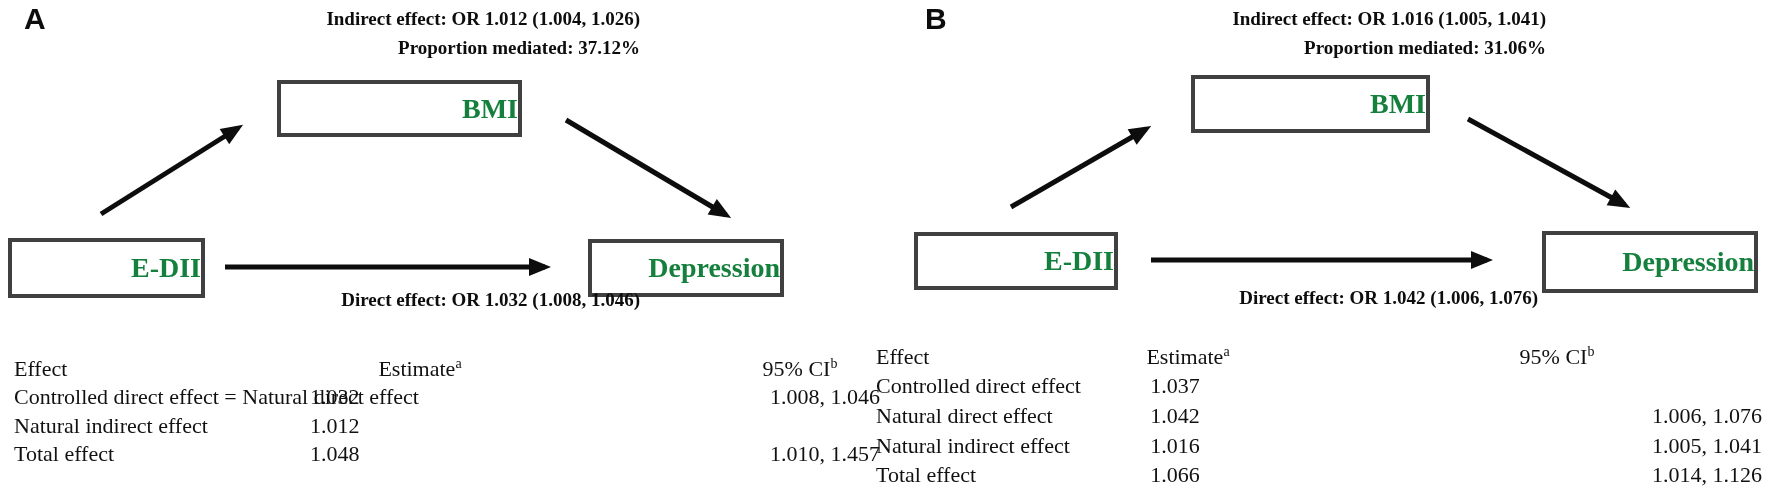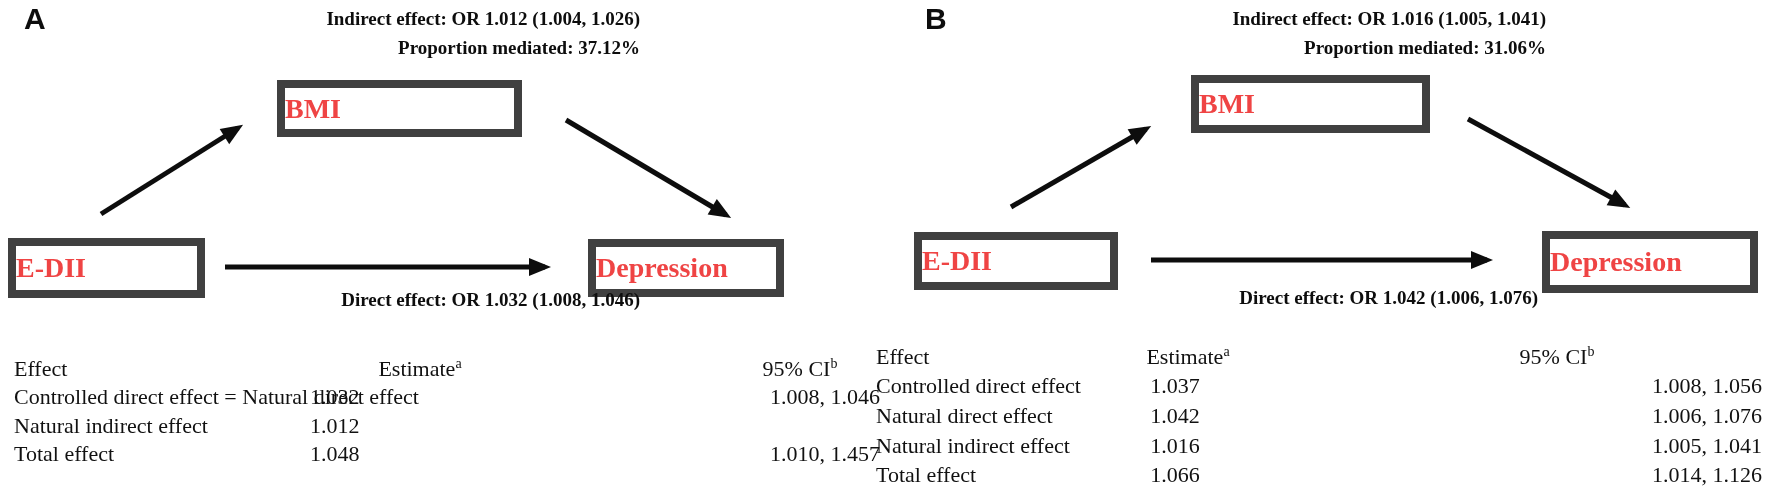--- a/index.html
+++ b/index.html
@@ -31,28 +31,28 @@
     width: 500px;
     text-align: right;
     font-weight: 700;
     font-size: 19px;
     line-height: 1.35;
     white-space: nowrap;
     color: #0d0d0d;
   }
   .node-box {
     position: absolute;
-    border: 8px solid #404040;
+    border: 4px solid #404040;
     background: #ffffff;
     display: flex;
     align-items: center;
-    justify-content: flex-start;
+    justify-content: flex-end;
     font-weight: 700;
     font-size: 28px;
-    color: #ef4444;
+    color: #15803d;
     box-sizing: border-box;
   }
   .trow { position: absolute; left: 0; width: 1772px; height: 28px; }
   .cell {
     position: absolute;
     white-space: nowrap;
     font-size: 22px;
     line-height: 28px;
     color: #111111;
   }
@@ -146,21 +146,20 @@
   <div class="ann" style="left:1038px; top:285px;">Direct effect: OR 1.042 (1.006, 1.076)</div>
 
   <div class="trow" style="top:343px;">
     <span class="cell pb-effect">Effect</span>
     <span class="cell pb-est-h"><span>Estimate</span><sup>a</sup></span>
     <span class="cell pb-ci-h"><span>95% CI</span><sup>b</sup></span>
   </div>
   <div class="trow" style="top:372px;text-decoration:underline;">
     <span class="cell pb-effect">Controlled direct effect</span>
     <span class="cell pb-est">1.037</span>
-    <span class="cell pb-ci">1.008, 1.056</span>
   </div>
   <div class="trow" style="top:402px;">
     <span class="cell pb-effect">Natural direct effect</span>
     <span class="cell pb-est">1.042</span>
     <span class="cell pb-ci">1.006, 1.076</span>
   </div>
   <div class="trow" style="top:432px;">
     <span class="cell pb-effect">Natural indirect effect</span>
     <span class="cell pb-est">1.016</span>
     <span class="cell pb-ci">1.005, 1.041</span>

